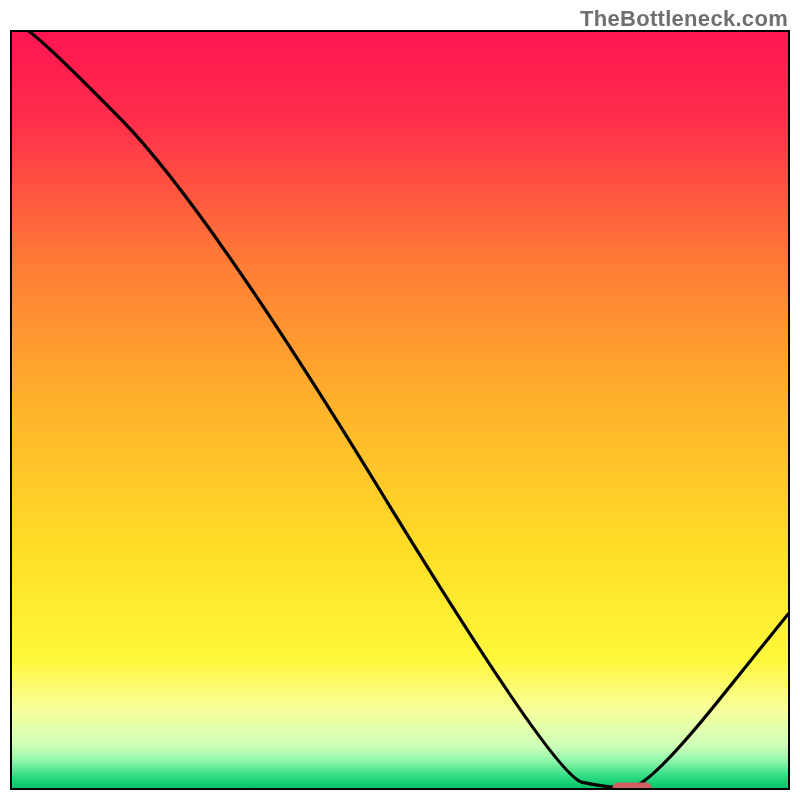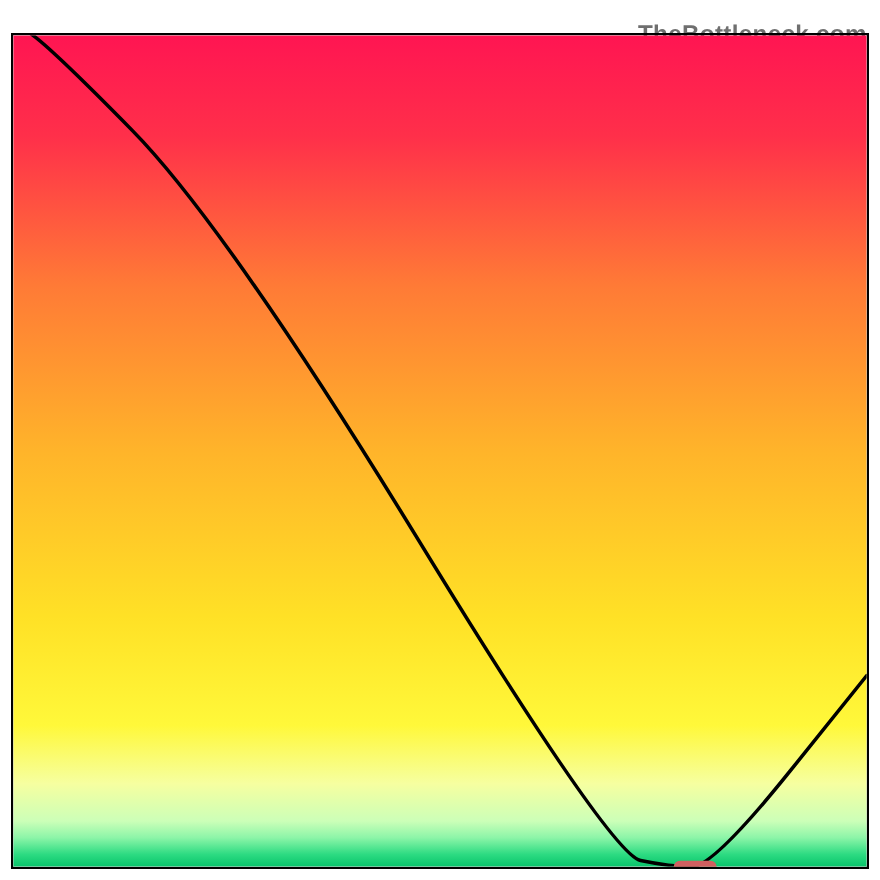--- a/index.html
+++ b/index.html
@@ -34,21 +34,20 @@
     height: 100%;
   }
   .watermark {
     position: absolute;
     top: 6px;
     right: 12px;
     font-size: 22px;
     font-weight: 600;
     color: #6f6f6f;
     letter-spacing: 0.3px;
-    margin-top: 12px;
   }
   svg.curve {
     position: absolute;
     left: 0;
     top: 0;
     width: 100%;
     height: 100%;
   }
   .marker {
     position: absolute;

